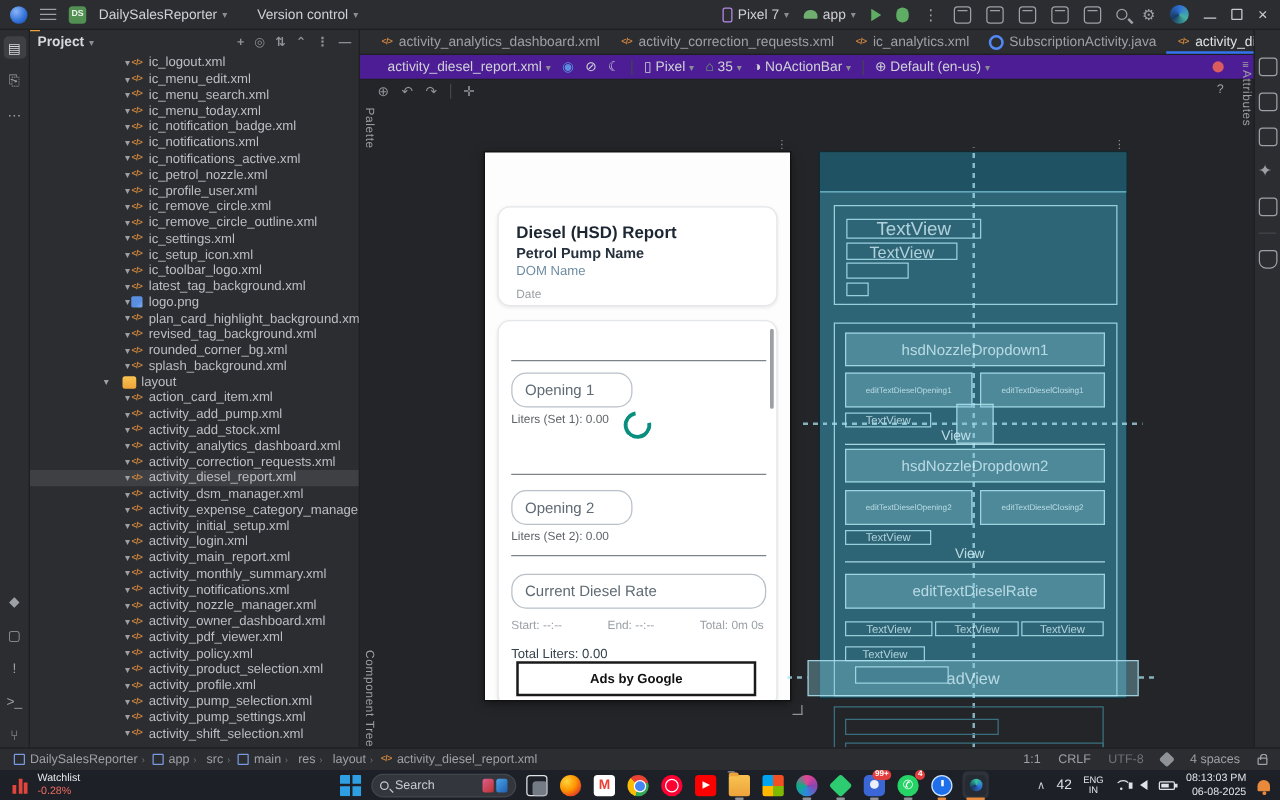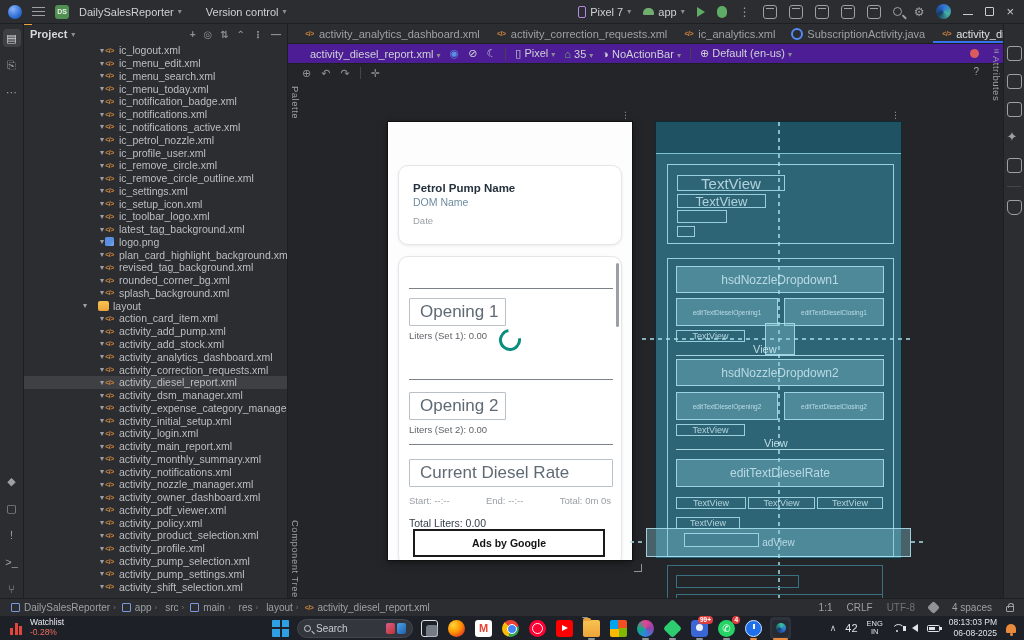--- a/index.html
+++ b/index.html
@@ -82,22 +82,22 @@
   .person::before{content:"";position:absolute;left:3px;top:0;width:5px;height:5px;border-radius:50%;background:#5f6b76}
   .person::after{content:"";position:absolute;left:0;top:6px;width:11px;height:5px;border-radius:5px 5px 1px 1px;background:#5f6b76}
   .card{position:absolute;left:10px;width:224px;background:#fff;border:1px solid #e4e6e9;border-radius:10px;box-shadow:0 1px 3px rgba(0,0,0,.08)}
   #card1{top:43px;height:80px;padding:12px 14px}
   .c1-title{font-size:13.5px;font-weight:bold;color:#1d2733}
   .c1-pump{font-size:11.5px;font-weight:bold;color:#25313d;margin-top:4px}
   .c1-dom{font-size:10.5px;color:#6d8ca0;margin-top:2px}
   .c1-date{font-size:9.5px;color:#9aa0a6;margin-top:7px}
   #card2{top:134px;height:310px;overflow:hidden}
   .divider{position:absolute;left:10px;width:204px;height:1px;background:#7c8287}
-  .inp{position:absolute;height:28px;border:1px solid #b9c0c7;border-radius:1px;display:flex;align-items:center;
-    padding-left:10px;font-size:17px;color:#5f6a74;background:#fff}
+  .inp{position:absolute;height:28px;border:1px solid #b9c0c7;border-radius:12px;display:flex;align-items:center;
+    padding-left:10px;font-size:12px;color:#5f6a74;background:#fff}
   .small-gray{position:absolute;font-size:9.5px;color:#5f6368}
   .spin{position:absolute;left:100px;top:72px;width:22px;height:22px;border:3px solid #0a8f7e;border-top-color:transparent;
     border-radius:50%;transform:rotate(35deg)}
   .timers{position:absolute;left:10px;right:10px;top:238px;display:flex;justify-content:space-between;font-size:9.5px;color:#9aa0a6}
   #adbanner{position:absolute;left:25px;top:407px;width:192px;height:28px;background:#fff;border:2px solid #1a1a1a;
     display:flex;align-items:center;justify-content:center;font-size:10.5px;font-weight:bold;color:#111;z-index:4}
   .c2-scroll{position:absolute;right:2px;top:6px;width:3px;height:64px;background:#9aa0a6;border-radius:2px}
   .resize-corner{left:346px;top:482px;width:8px;height:8px;border-right:1.5px solid #8f9297;border-bottom:1.5px solid #8f9297}
   
   #bp{left:368px;top:40px;width:245px;height:436px;background:#2d6576;box-shadow:0 0 0 1px #0f2a33}
@@ -552,20 +552,21 @@
 
     <div id="canvas">
       <span class="vtab" style="left:2px;top:4px">Palette</span>
       <span class="vtab" style="left:2px;top:438px">Component Tree</span>
       <span class="kebab" style="left:333px;top:28px">⋮</span>
       <span class="kebab" style="left:603px;top:28px">⋮</span>
 
       <div id="phone" class="abs">
 
         <div class="card" id="card1">
+          <div class="c1-title">Diesel (HSD) Report</div>
           <div class="c1-pump">Petrol Pump Name</div>
           <div class="c1-dom">DOM Name</div>
           <div class="c1-date">Date</div>
         </div>
 
         <div class="card" id="card2">
           <div class="divider" style="top:31px"></div>
           <div class="inp" style="left:10px;top:41px;width:97px">Opening 1</div>
           <div class="small-gray" style="left:10px;top:73px">Liters (Set 1): 0.00</div>
           <div class="spin"></div>
@@ -610,21 +611,21 @@
         <div class="bp-box bp-fill" style="left:20px;top:270px;width:102px;height:28px;font-size:6.5px">editTextDieselOpening2</div>
         <div class="bp-box bp-fill" style="left:128px;top:270px;width:100px;height:28px;font-size:6.5px">editTextDieselClosing2</div>
         <div class="bp-box" style="left:20px;top:302px;width:69px;height:12px;font-size:9px">TextView</div>
         <div class="bp-text" style="left:108px;top:315px;font-size:11px">View</div>
         <div class="bp-line" style="left:20px;top:327px;width:208px"></div>
         <div class="bp-box bp-fill" style="left:20px;top:337px;width:208px;height:28px;font-size:12px">editTextDieselRate</div>
         <div class="bp-box" style="left:20px;top:375px;width:70px;height:12px;font-size:9px">TextView</div>
         <div class="bp-box" style="left:92px;top:375px;width:67px;height:12px;font-size:9px">TextView</div>
         <div class="bp-box" style="left:161px;top:375px;width:66px;height:12px;font-size:9px">TextView</div>
         <div class="bp-box" style="left:20px;top:395px;width:64px;height:12px;font-size:9px">TextView</div>
-        <div class="bp-box bp-fill" style="left:-10px;top:406px;width:265px;height:29px;font-size:10px">adView</div>
+        <div class="bp-box bp-fill" style="left:-10px;top:406px;width:265px;height:29px;font-size:13px">adView</div>
         <div class="bp-box" style="left:28px;top:411px;width:75px;height:14px;background:rgba(60,120,140,.5)"></div>
         <div class="zz-h" style="left:-26px;top:419px;width:16px"></div>
         <div class="zz-h" style="left:255px;top:419px;width:16px"></div>
 
         <div class="bp-box bp-out" style="left:11px;top:443px;width:216px;height:75px"></div>
         <div class="bp-box bp-out" style="left:20px;top:453px;width:123px;height:13px"></div>
         <div class="bp-box bp-out" style="left:20px;top:472px;width:207px;height:44px"></div>
       </div>
     </div>
   </div>

